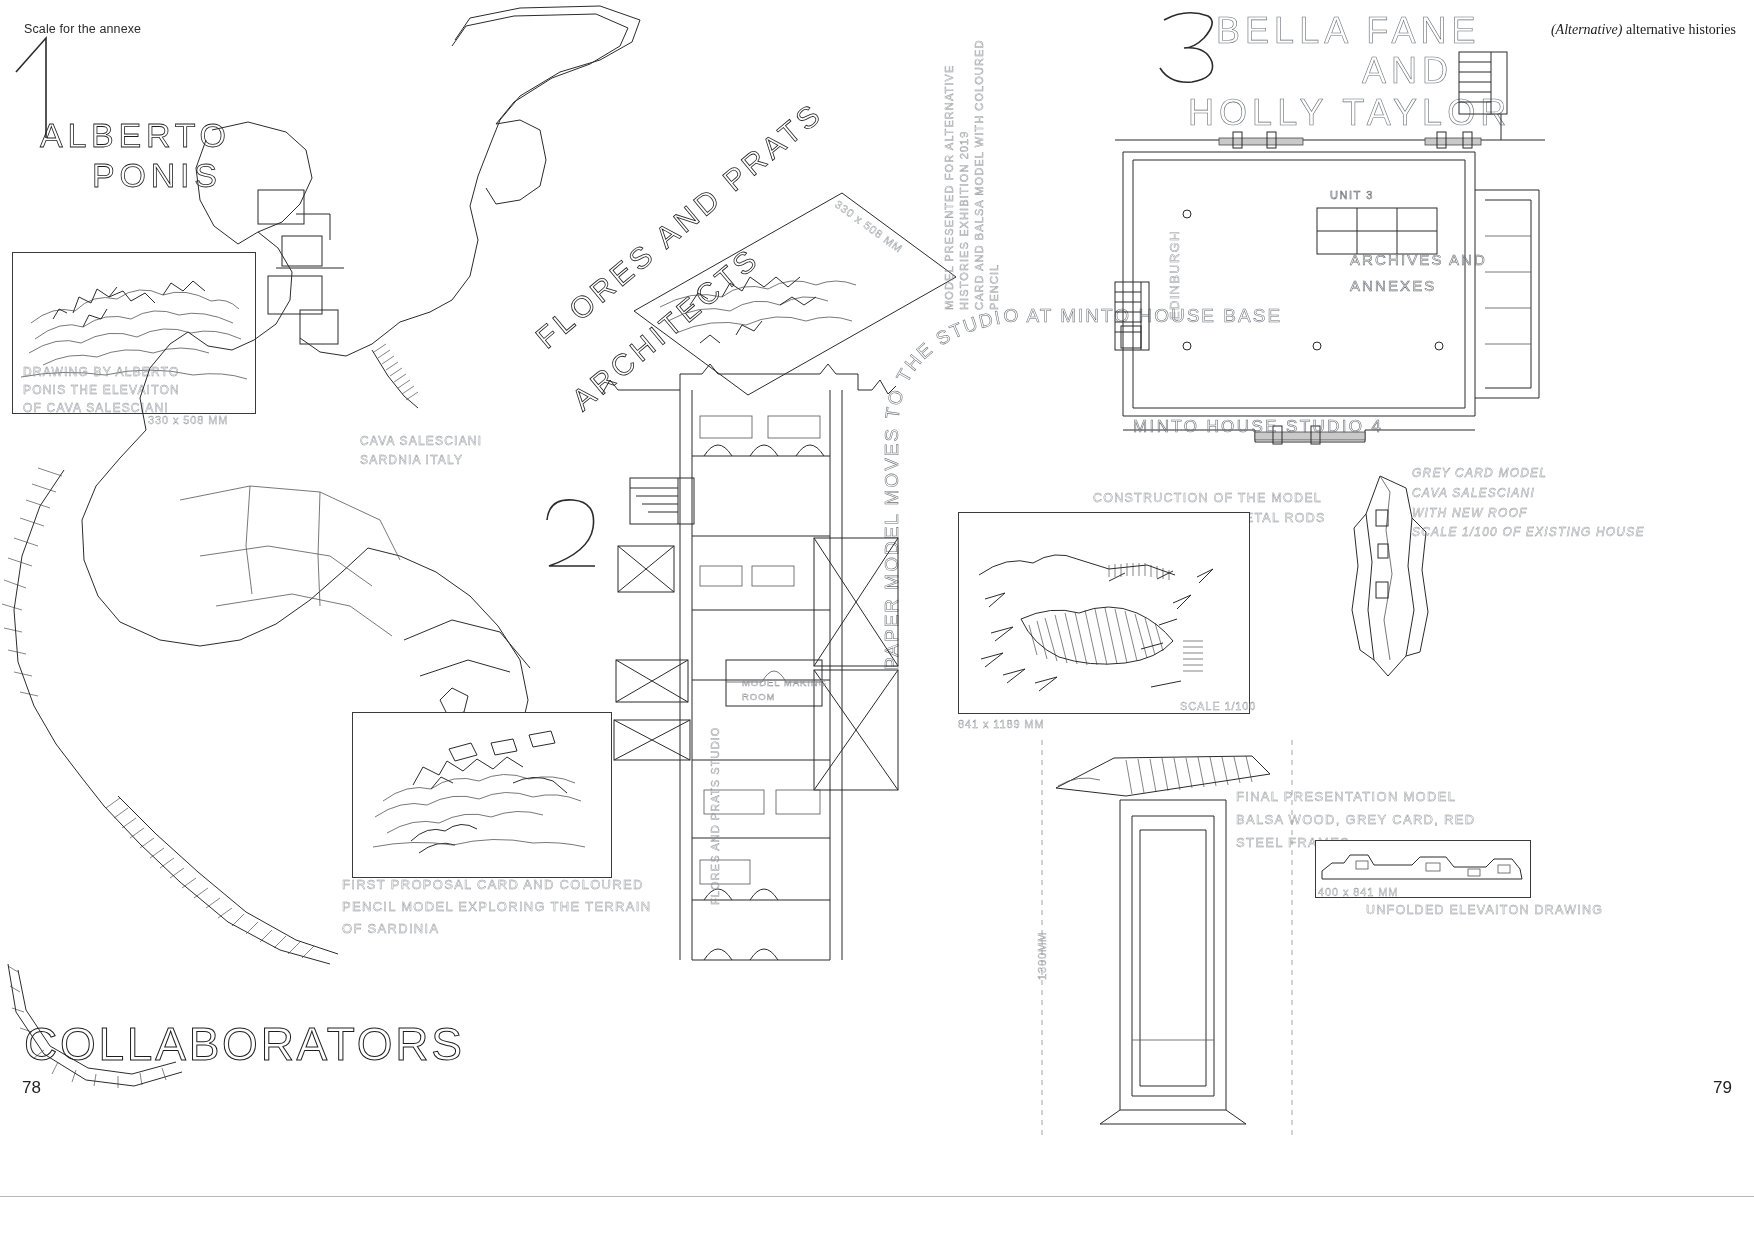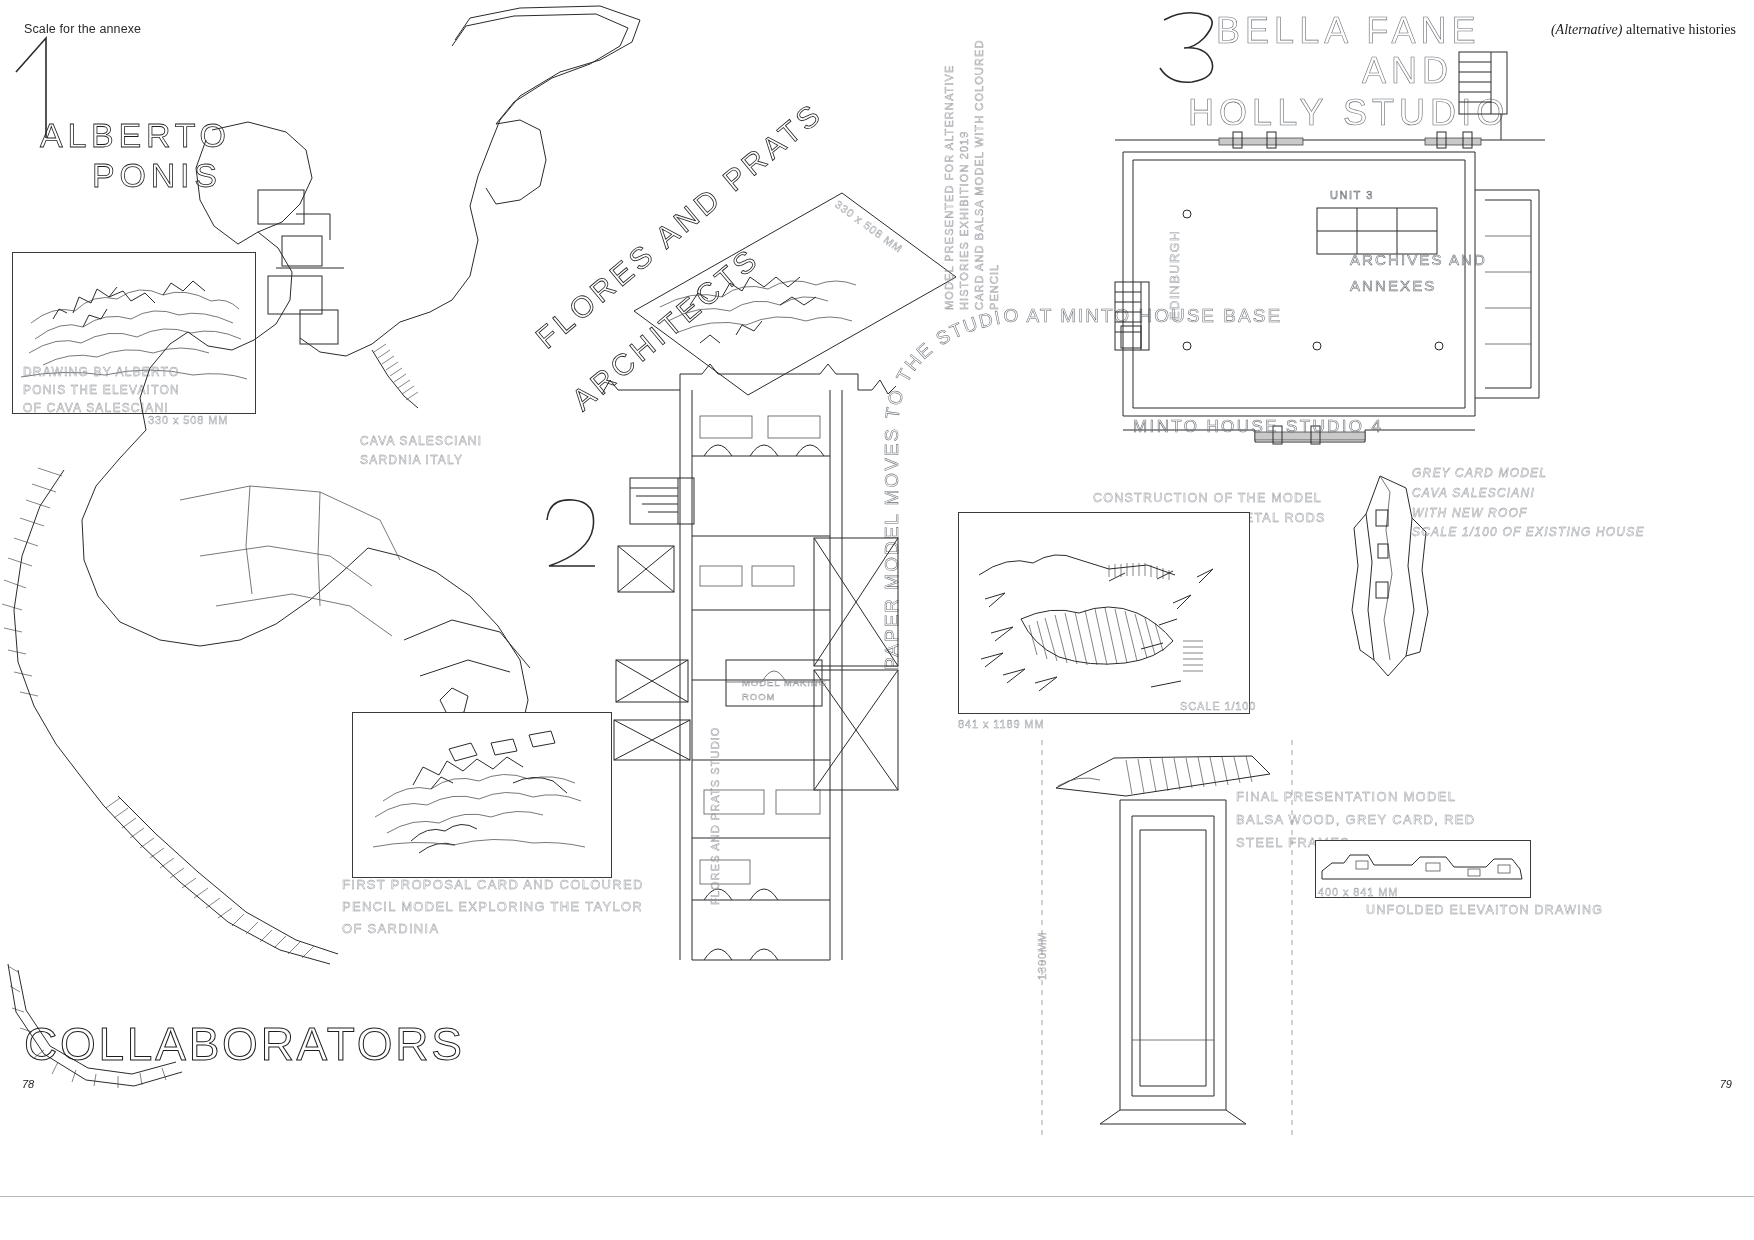--- a/index.html
+++ b/index.html
@@ -20,21 +20,21 @@
     white-space:nowrap;
     line-height:1.05;
   }
   .disp.dark{-webkit-text-stroke:0.8px #1d1d1d;}
   .disp.cap{font-size:12px;-webkit-text-stroke:0.45px #8e9298;letter-spacing:.1em;}
 
   .plain{font-size:12.5px;color:#2b2b2b;letter-spacing:.01em;}
   .serif{font-family:"Liberation Serif", serif;font-size:14px;color:#1b1b1b;}
   .serif i{font-style:italic;}
 
-  .pg{font-size:11px;color:#222;font-family:"Liberation Sans",sans-serif;font-style:italic;}
+  .pg{font-size:17px;color:#222;font-family:"Liberation Sans",sans-serif;}
 
   .dim{font-size:11px;color:transparent;-webkit-text-stroke:.4px #8a8f95;letter-spacing:.08em;white-space:nowrap;}
 
   .box{position:absolute;border:1px solid #3a3a3a;background:#fff;}
   .vline{position:absolute;background:#2a2a2a;}
 
   .rot90{transform-origin:0 0;transform:rotate(-90deg);}
 
   svg{display:block;overflow:visible;}
   .ln{fill:none;stroke:#2b2b2b;stroke-width:1;}
@@ -324,21 +324,21 @@
 
   <div class="disp cap rot90" style="position:absolute;left:710px;top:905px;font-size:11px;">FLORES AND PRATS STUDIO</div>
 
   <div style="position:absolute;left:1150px;top:8px;width:80px;height:80px;">
     <svg width="80" height="80" viewBox="0 0 80 80">
       <path class="ln-th" d="M14 12 Q36 0 58 8 Q68 14 54 30 Q44 40 34 40 Q56 38 62 54 Q66 70 42 74 Q20 76 10 60"></path>
     </svg>
   </div>
   <div class="disp" style="position:absolute;left:1216px;top:12px;font-size:36px;">BELLA FANE</div>
   <div class="disp" style="position:absolute;left:1362px;top:52px;font-size:36px;">AND</div>
-  <div class="disp" style="position:absolute;left:1188px;top:94px;font-size:36px;">HOLLY STUDIO</div>
+  <div class="disp" style="position:absolute;left:1188px;top:94px;font-size:36px;">HOLLY TAYLOR</div>
 
   <div style="position:absolute;left:1115px;top:130px;">
     <svg width="430" height="340" viewBox="0 0 430 340">
 
       <path class="ln" d="M0 10 L430 10"></path>
       <g class="ln">
         <rect class="fillgray" x="104" y="8" width="84" height="7"></rect>
         <rect x="118" y="2" width="9" height="16"></rect>
         <rect x="152" y="2" width="9" height="16"></rect>
       </g>
@@ -506,21 +506,21 @@
         <path d="M176 22 L198 18 L202 30 L180 34 Z"></path>
       </g>
       <path class="ln" d="M58 128 Q74 112 92 118 Q108 106 124 116"></path>
       <path class="ln" d="M66 140 Q84 126 102 132"></path>
       <path class="ln" d="M160 70 Q180 60 200 68 L214 80"></path>
       <path class="ln-lt" d="M20 134 Q60 126 100 132 Q140 122 180 130 Q206 128 232 134"></path>
     </svg>
   </div>
   <div class="disp cap" style="position:absolute;left:342px;top:874px;font-size:13px;line-height:1.7;">
     <div>FIRST PROPOSAL CARD AND COLOURED</div>
-    <div>PENCIL MODEL EXPLORING THE TAYLOR</div>
+    <div>PENCIL MODEL EXPLORING THE TERRAIN</div>
     <div>OF SARDINIA</div>
   </div>
 
   <div style="position:absolute;left:1040px;top:740px;">
     <svg width="260" height="400" viewBox="0 0 260 400">
 
       <path class="ln" d="M16 48 L74 18 L212 16 L230 34 L86 56 Z"></path>
       <g class="hatch">
         <path d="M92 54 L86 20"></path>
           <path d="M104 53 L98 19"></path>

